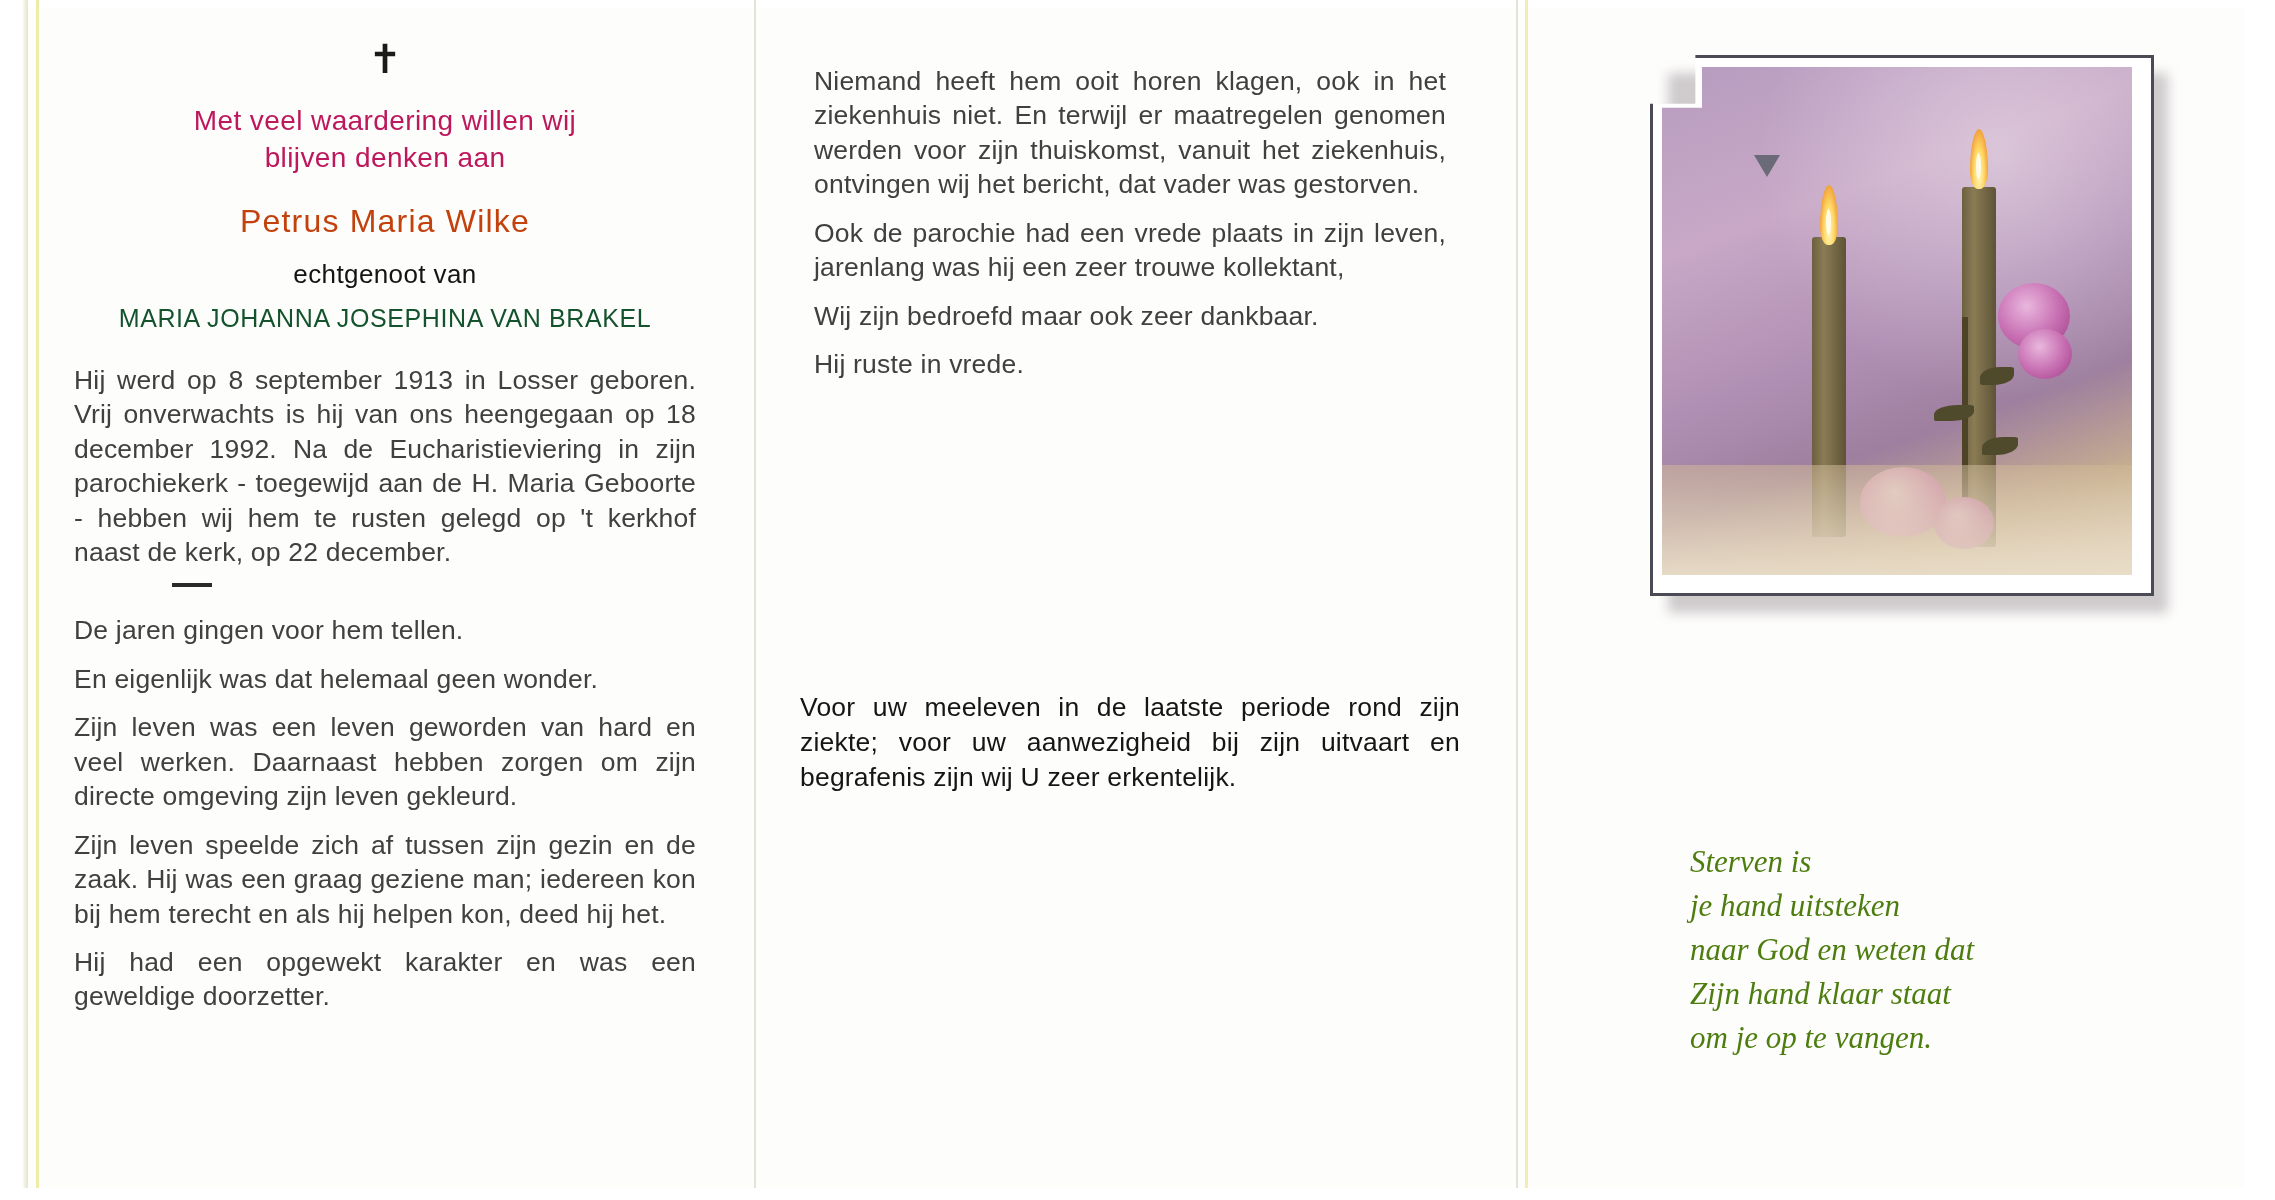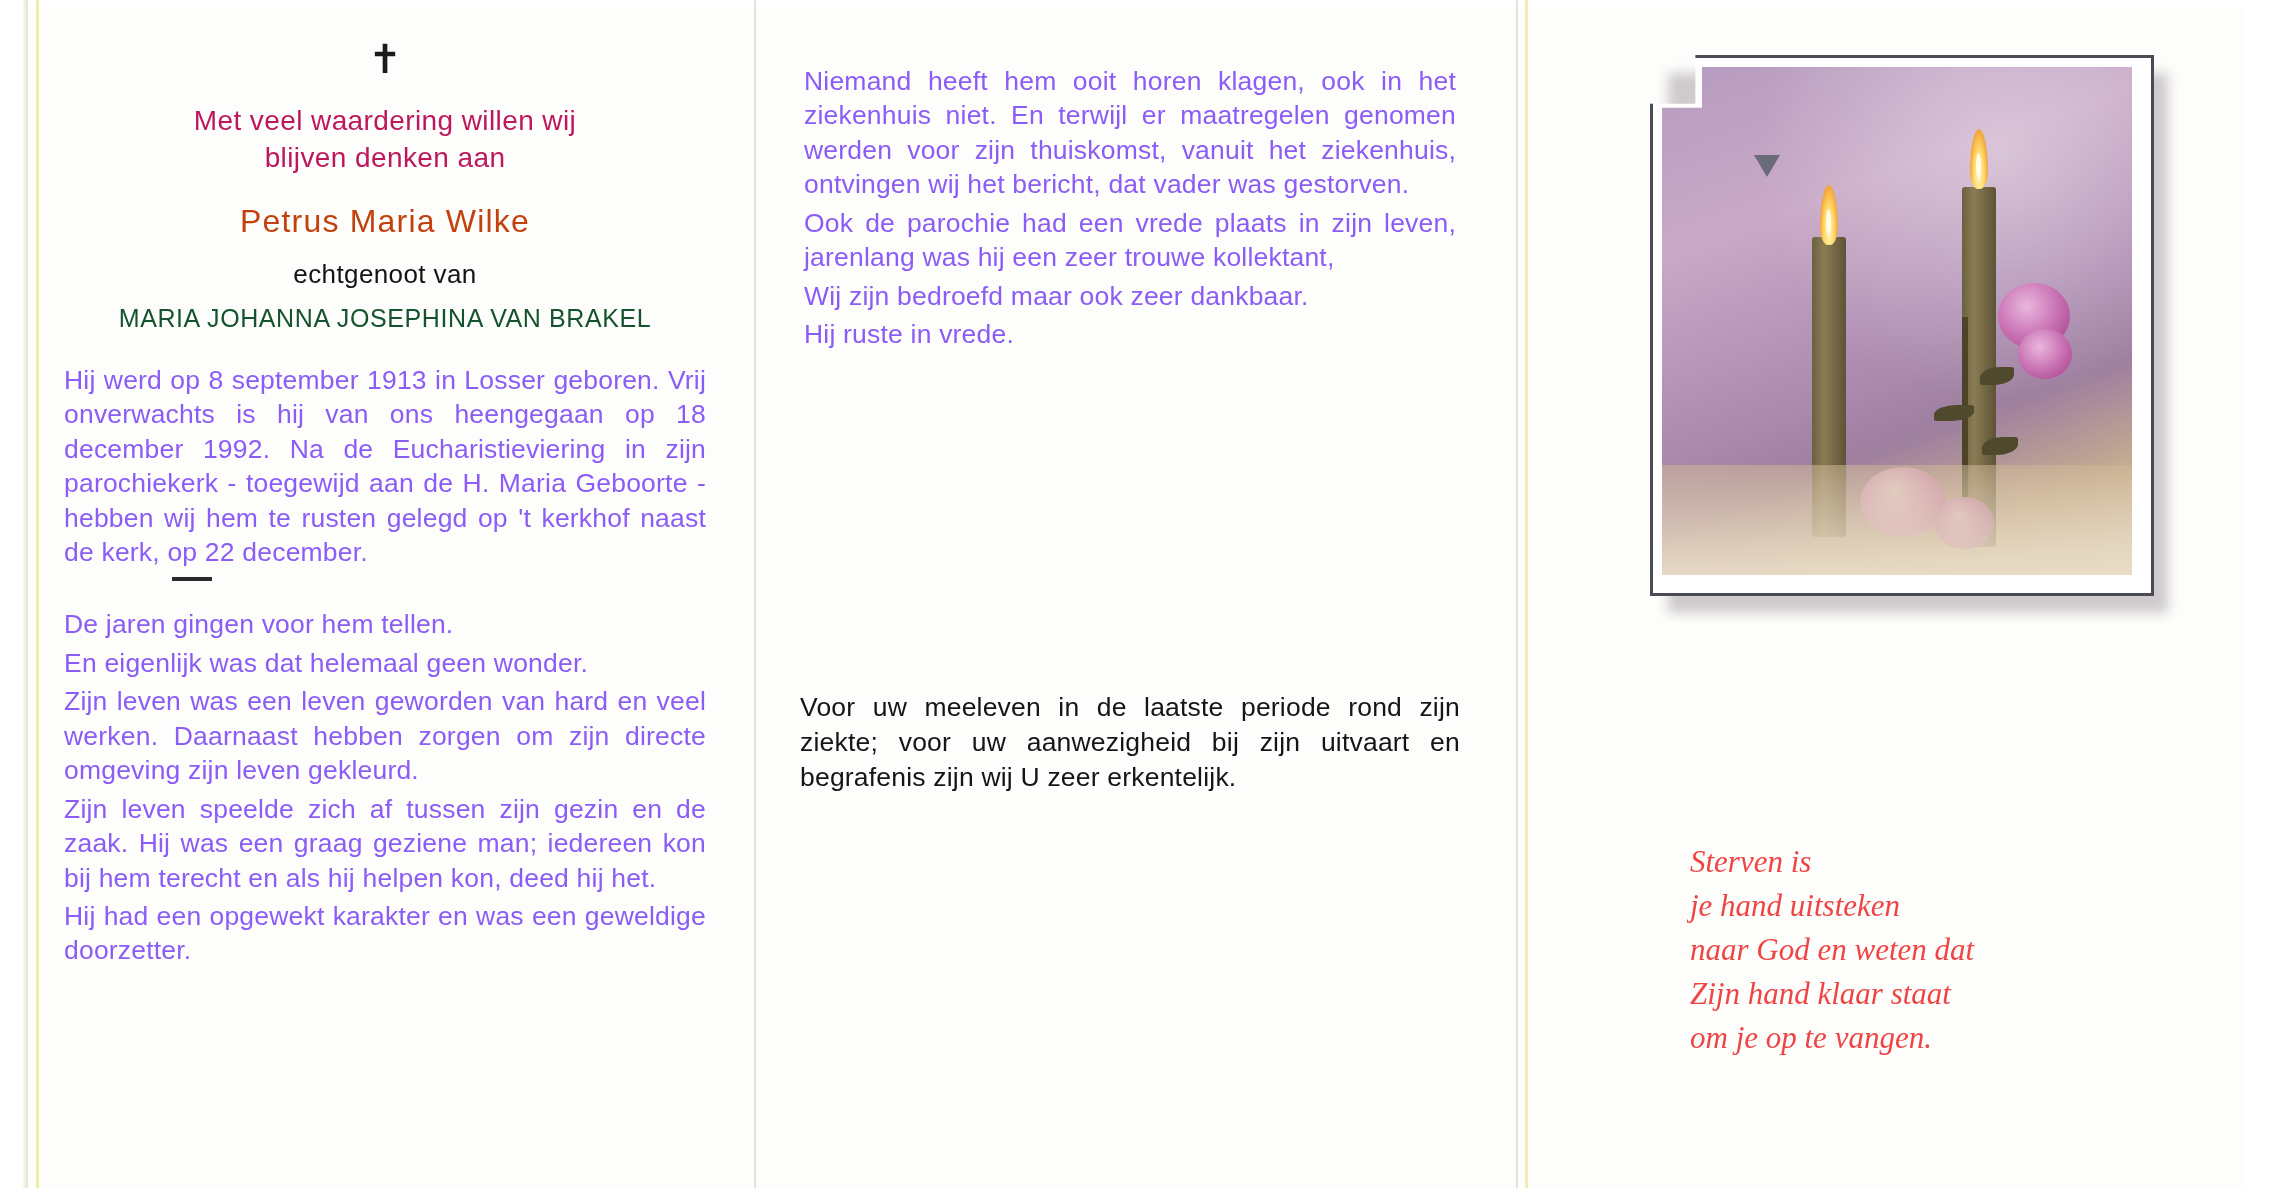--- a/index.html
+++ b/index.html
@@ -108,24 +108,24 @@
     font-size: 25px;
     margin-top: 14px;
     color: #14532d;
     letter-spacing: .6px;
   }
   .sc { font-variant: small-caps; }
 
   .para {
     font-size: 26.5px;
     line-height: 1.3;
-    color: #8b5cf6;
+    color: #404040;
     text-align: justify;
     letter-spacing: .2px;
-    margin: 4px;
+    margin: 14px;
   }
   .para.first { margin-top: 30px; }
   .para + .para { margin-top: 4px; }
 
   .rule {
     width: 40px;
     height: 4px;
     background: #2a2a2a;
     margin: 8px 0 26px 112px;
   }
@@ -264,21 +264,21 @@
   
   .verse {
     position: absolute;
     left: 1690px;
     top: 840px;
     width: 520px;
     font-family: "Liberation Serif", serif;
     font-style: italic;
     font-size: 31px;
     line-height: 1.42;
-    color: #ef4444;
+    color: #4d7c0f;
   }
   .verse div { white-space: nowrap; }
 
   .bottom-fade {
     position: absolute;
     left: 0;
     bottom: 0;
     width: 2275px;
     height: 12px;
     background: #ffffff;

